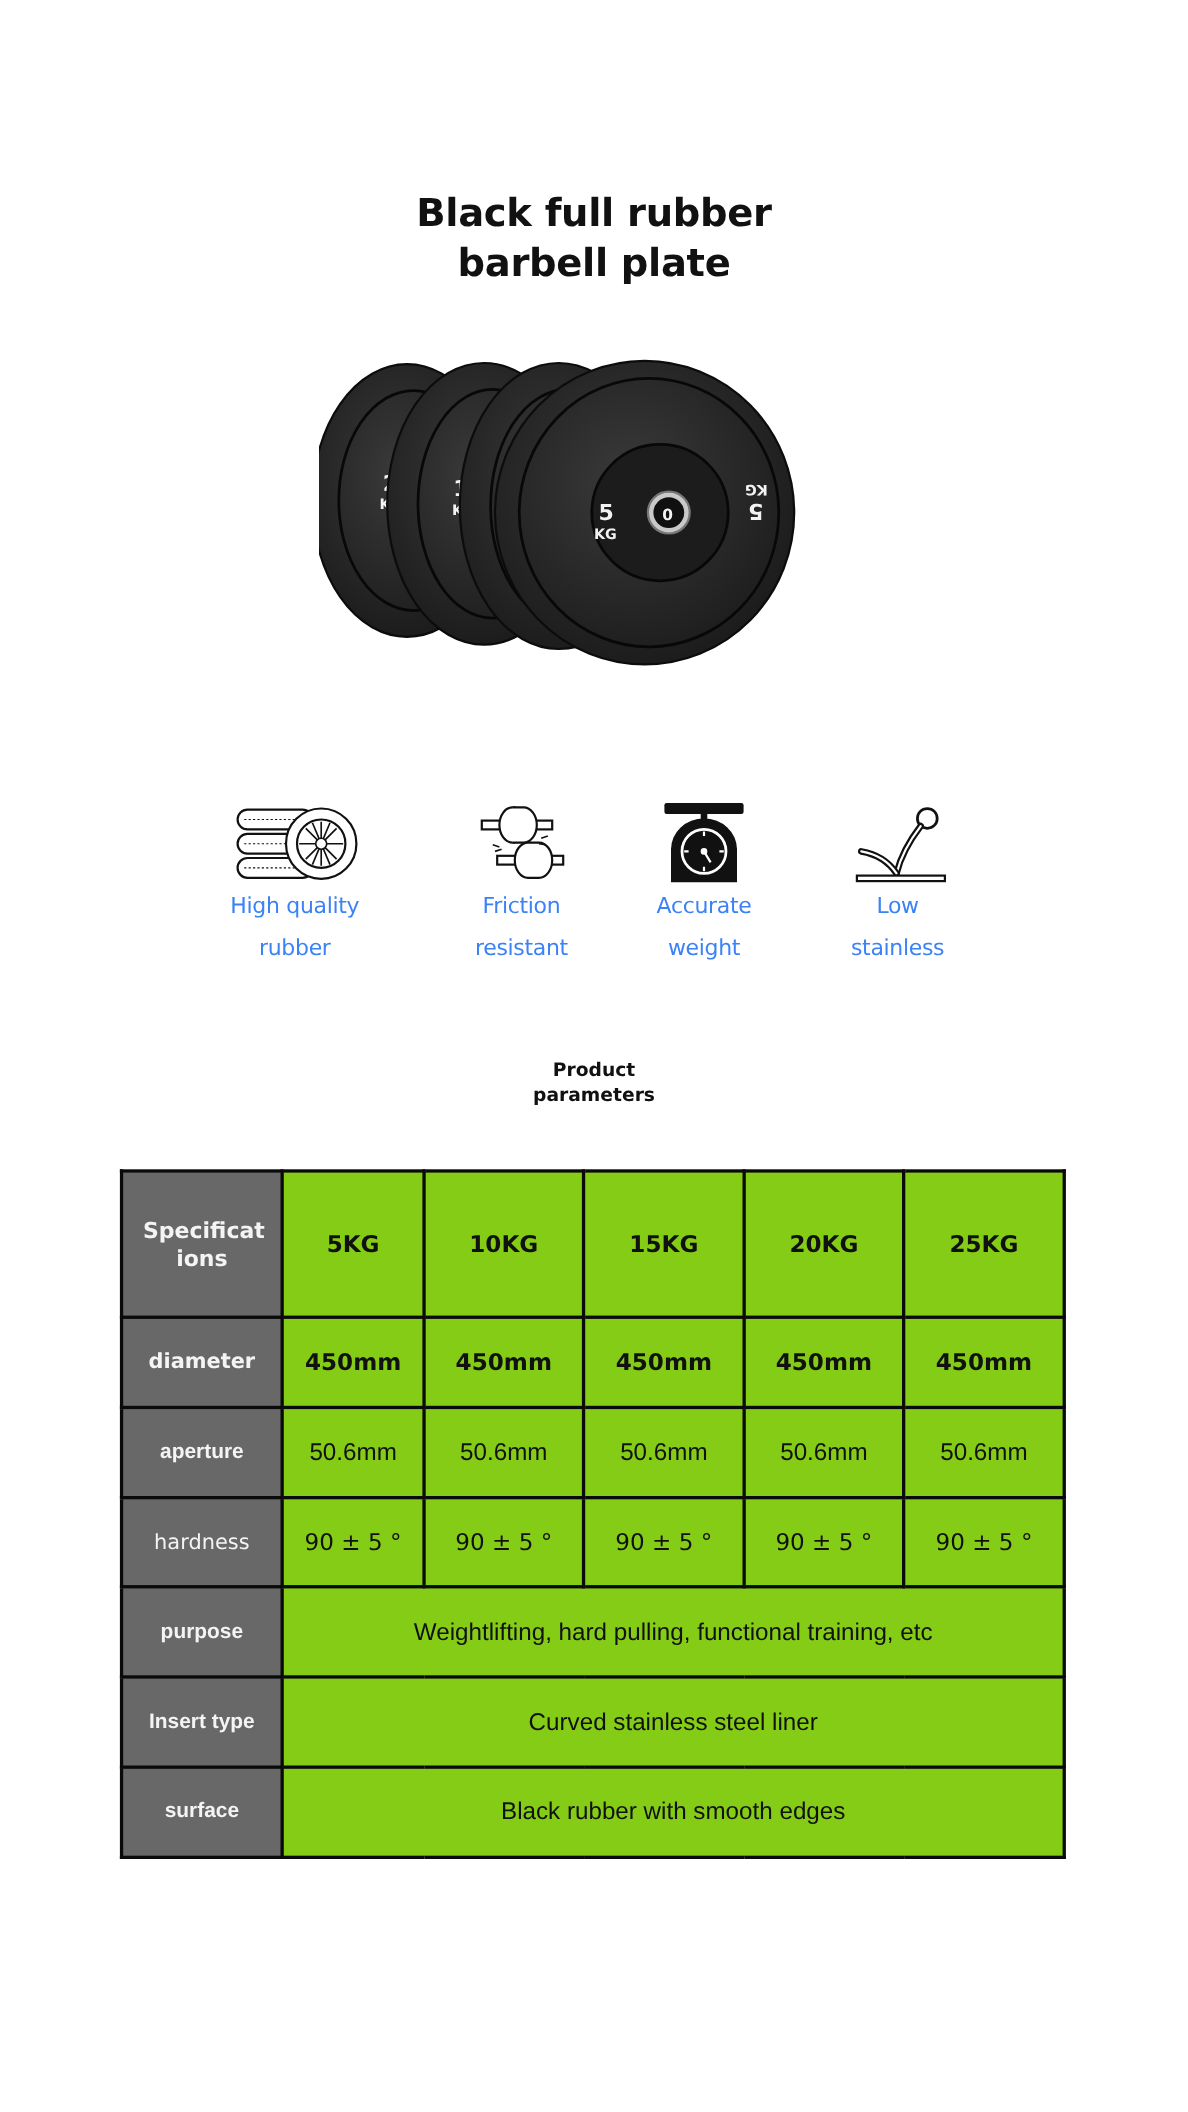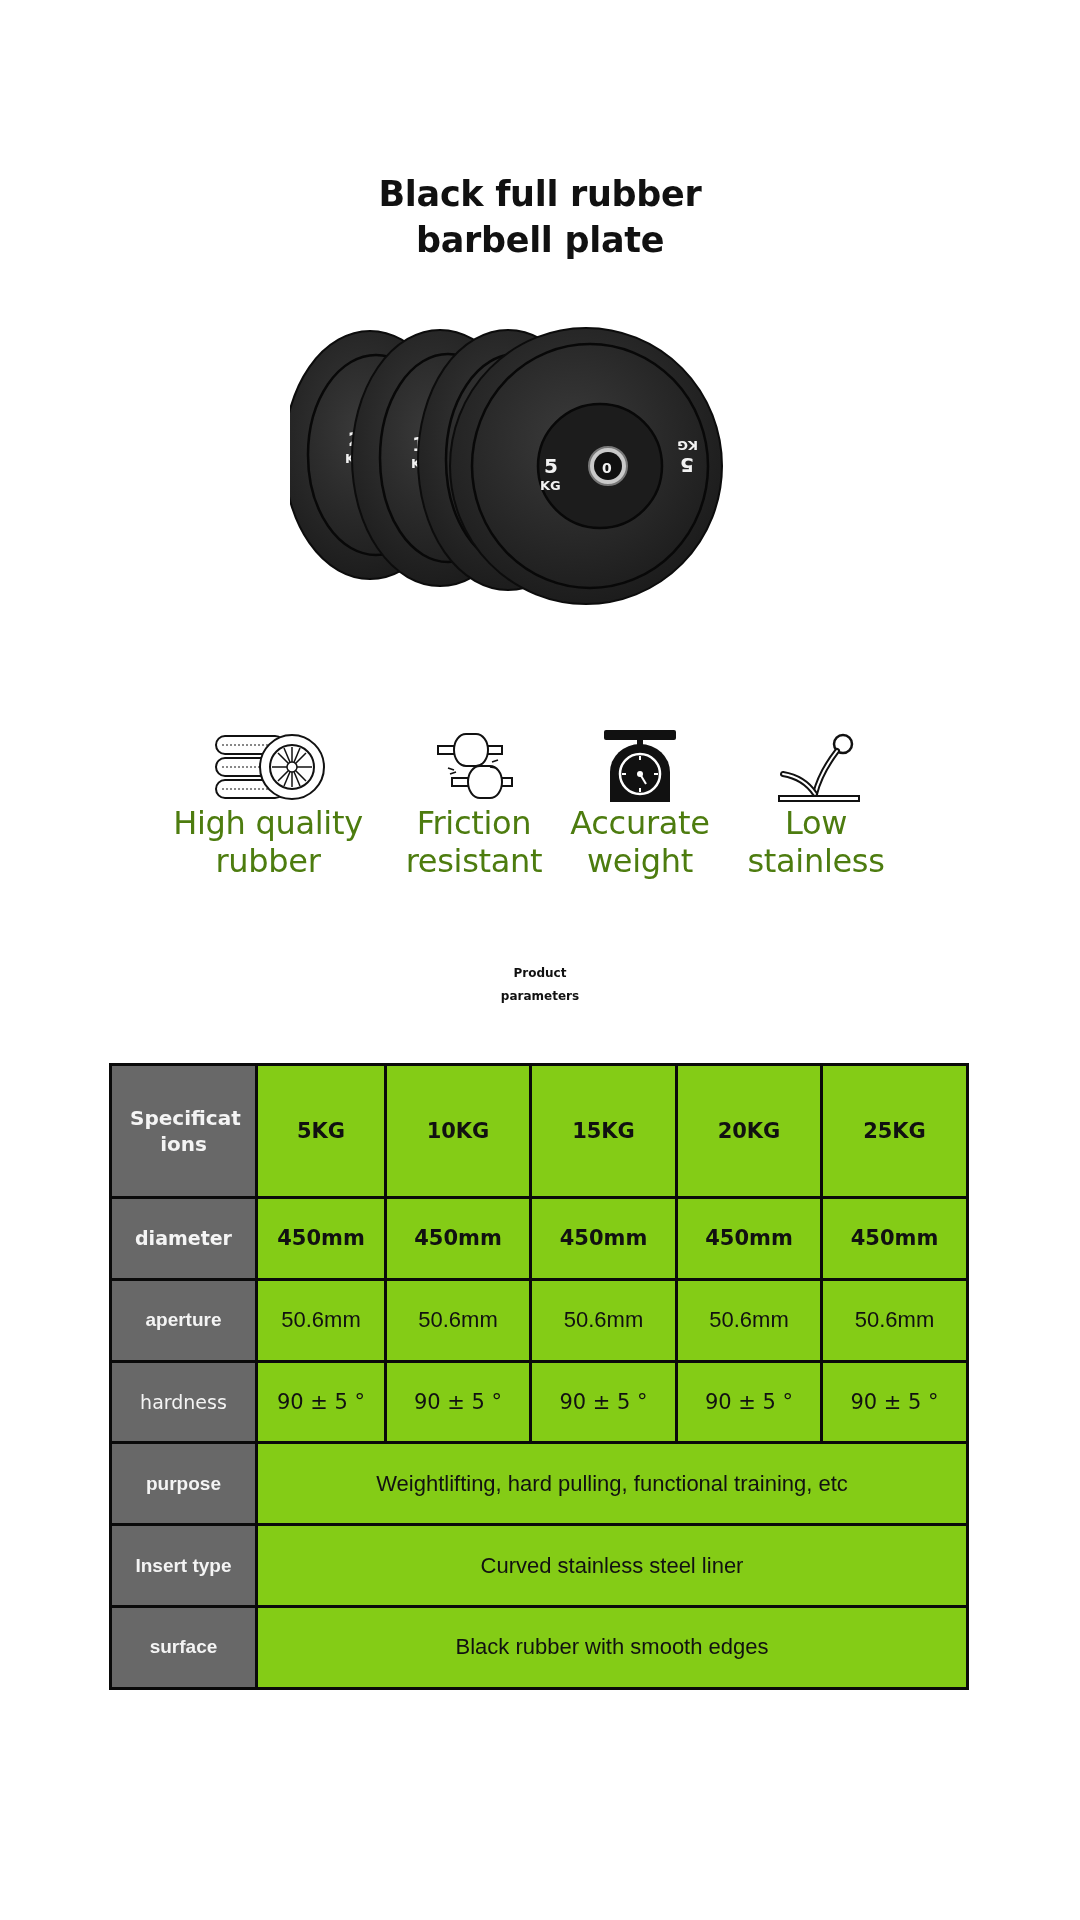--- a/index.html
+++ b/index.html
@@ -12,26 +12,26 @@
     position: absolute; top: 135px; left: 0; width: 1080px;
     text-align: center; font-size: 35px; font-weight: bold; line-height: 46px;
     font-family: "DejaVu Sans", sans-serif; letter-spacing: -0.3px; margin-top: 36px;
   }
   .title span { display: block; }
   .hero { position: absolute; left: 290px; top: 320px; width: 500px; height: 290px; }
   .features { position: absolute; top: 732px; left: 0; width: 1080px; height: 160px; }
   .feature { position: absolute; text-align: center; }
   .feature .icon { display: block; margin: 0 auto; }
   .feature .label {
-    display: block; font-family: "DejaVu Sans", sans-serif; font-size: 32px;
-    font-weight: 500; line-height: 38px; color: #4d7c0f; letter-spacing: -0.3px;
+    display: block; font-family: "DejaVu Sans", sans-serif; font-size: 20px;
+    font-weight: 500; line-height: 38px; color: #3b82f6; letter-spacing: -0.3px;
   }
   .subtitle {
     position: absolute; top: 962px; left: 0; width: 1080px; text-align: center;
-    font-family: "DejaVu Sans", sans-serif; font-weight: bold; font-size: 12px; line-height: 23px;
+    font-family: "DejaVu Sans", sans-serif; font-weight: bold; font-size: 17px; line-height: 23px;
   }
   .subtitle span { display: block; }
   table.spec {
     position: absolute; left: 109px; top: 1063px; width: 857px; height: 627px;
     border-collapse: collapse; table-layout: fixed;
   }
   table.spec td {
     border: 3px solid #0a0a0a; background: #84cc16; text-align: center;
     vertical-align: middle; padding: 0; font-size: 21px; color: #111;
     font-family: "DejaVu Sans", sans-serif;

